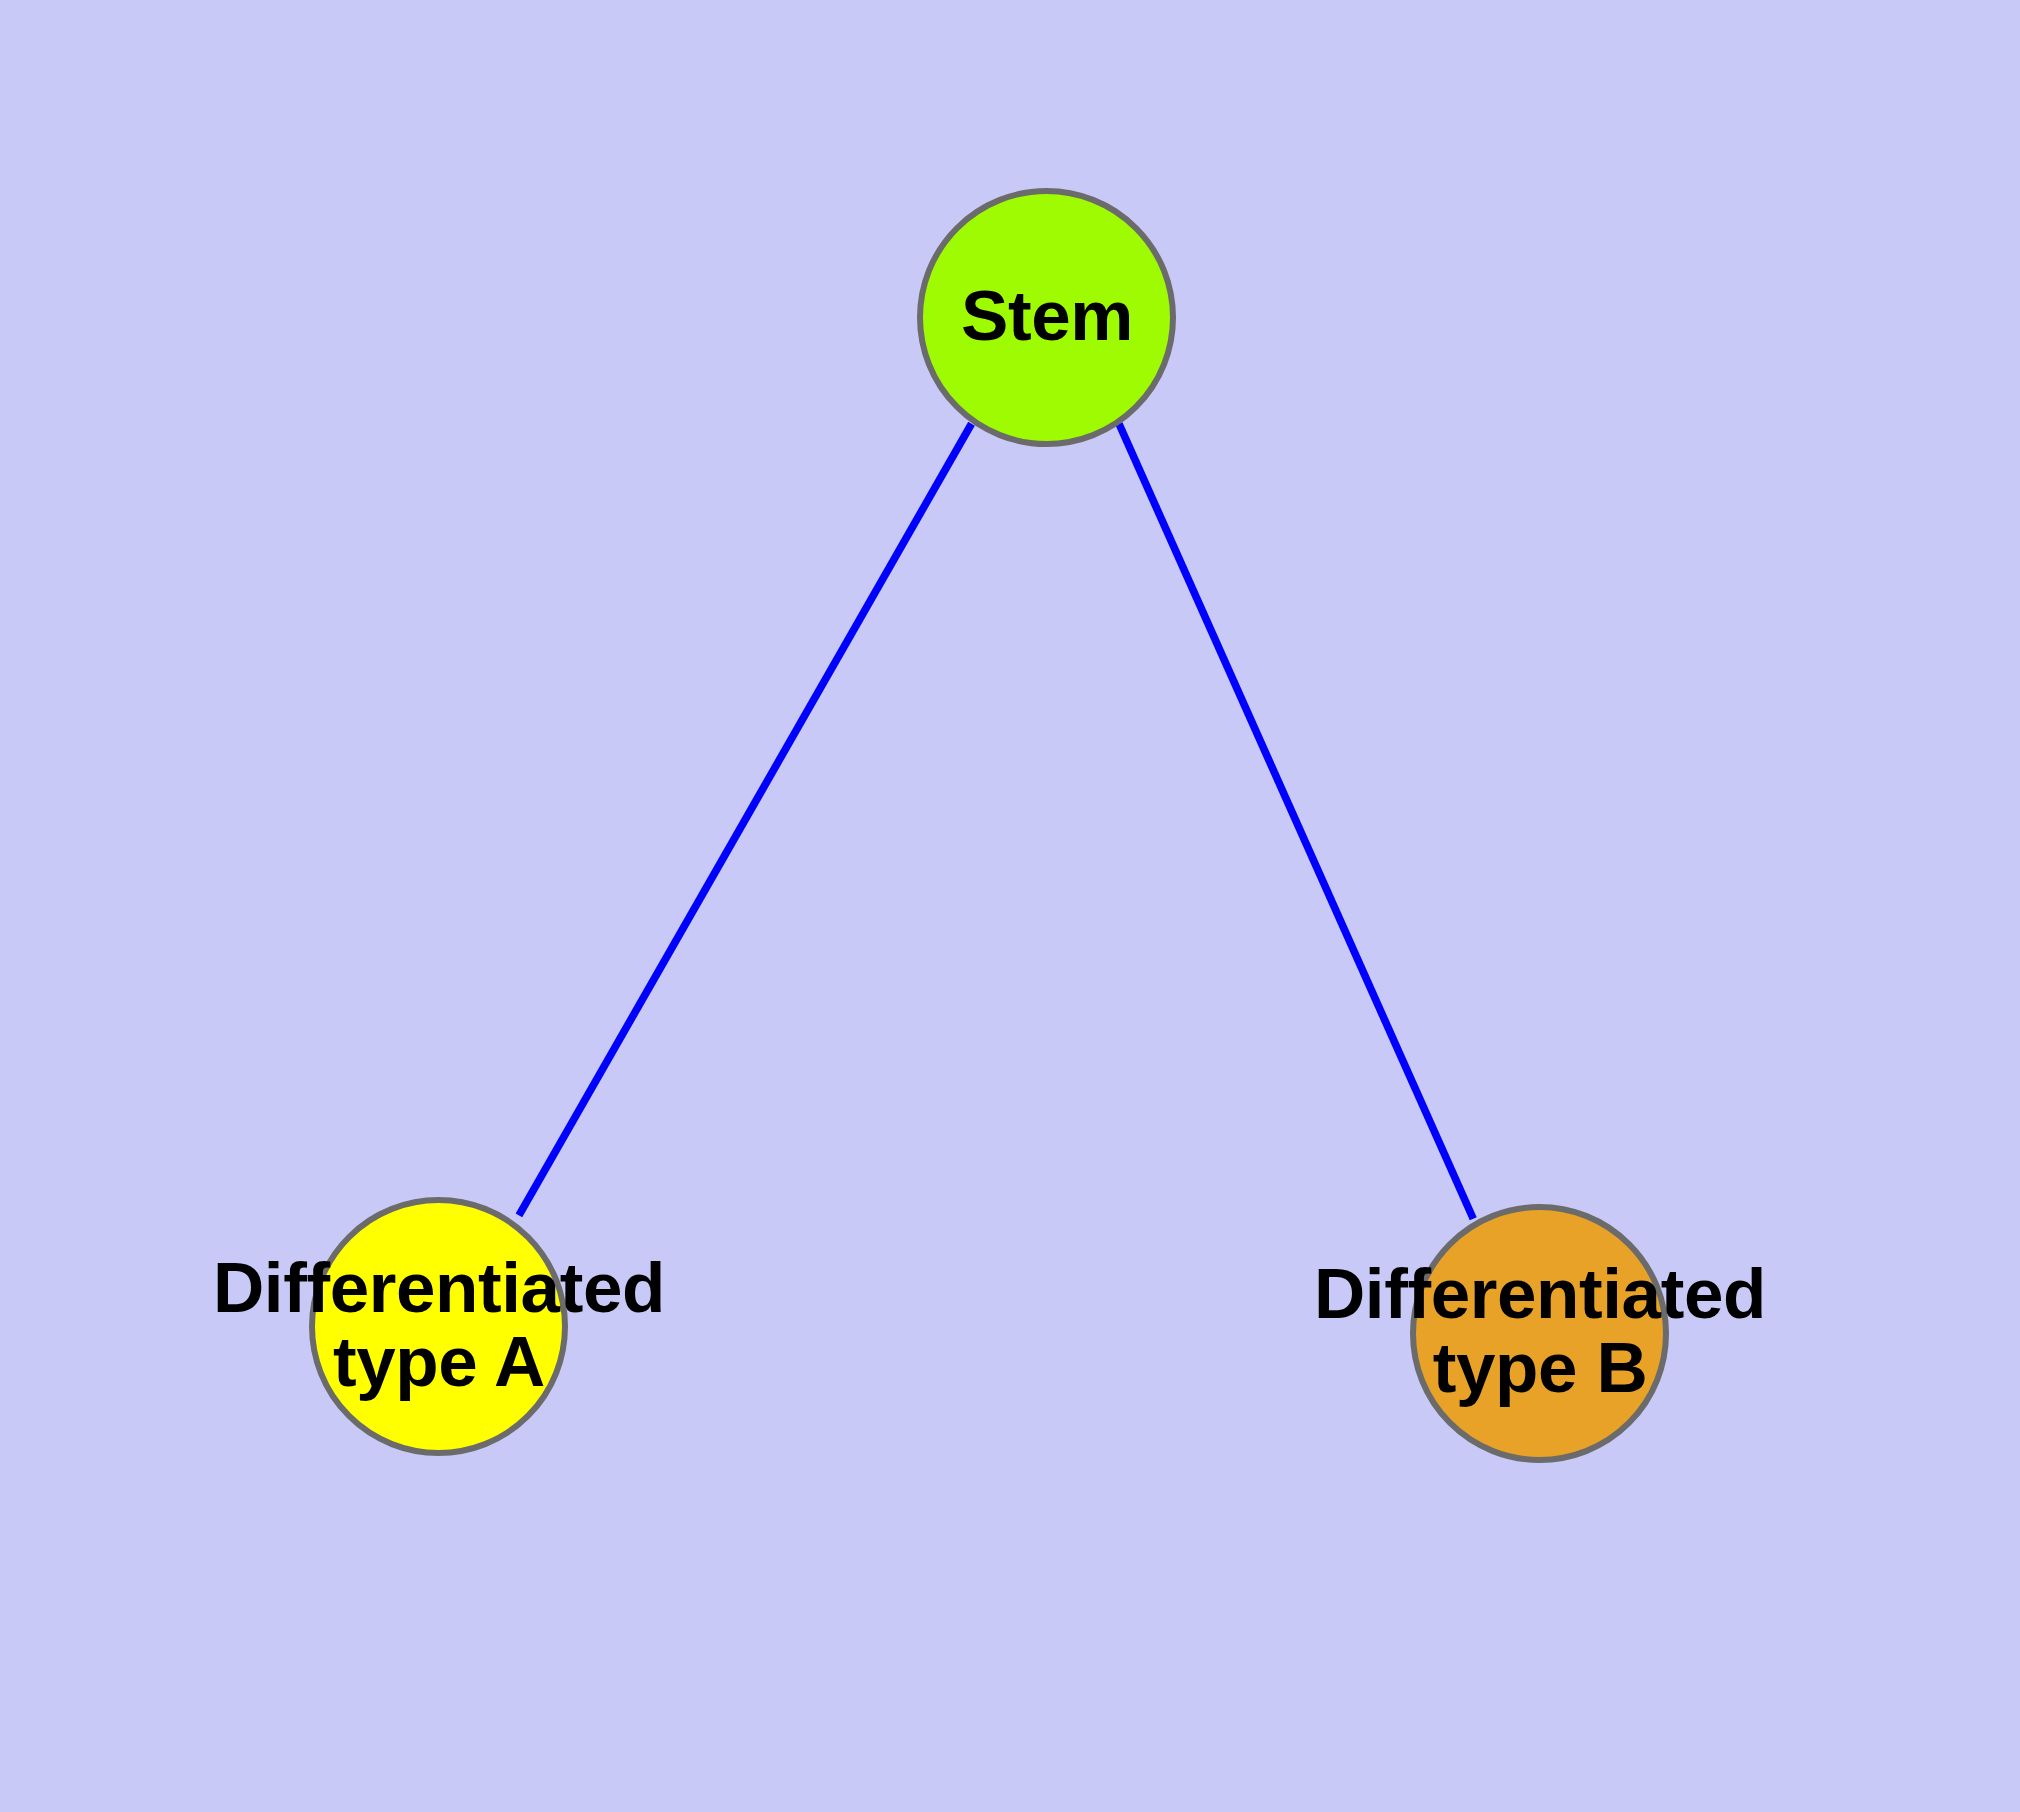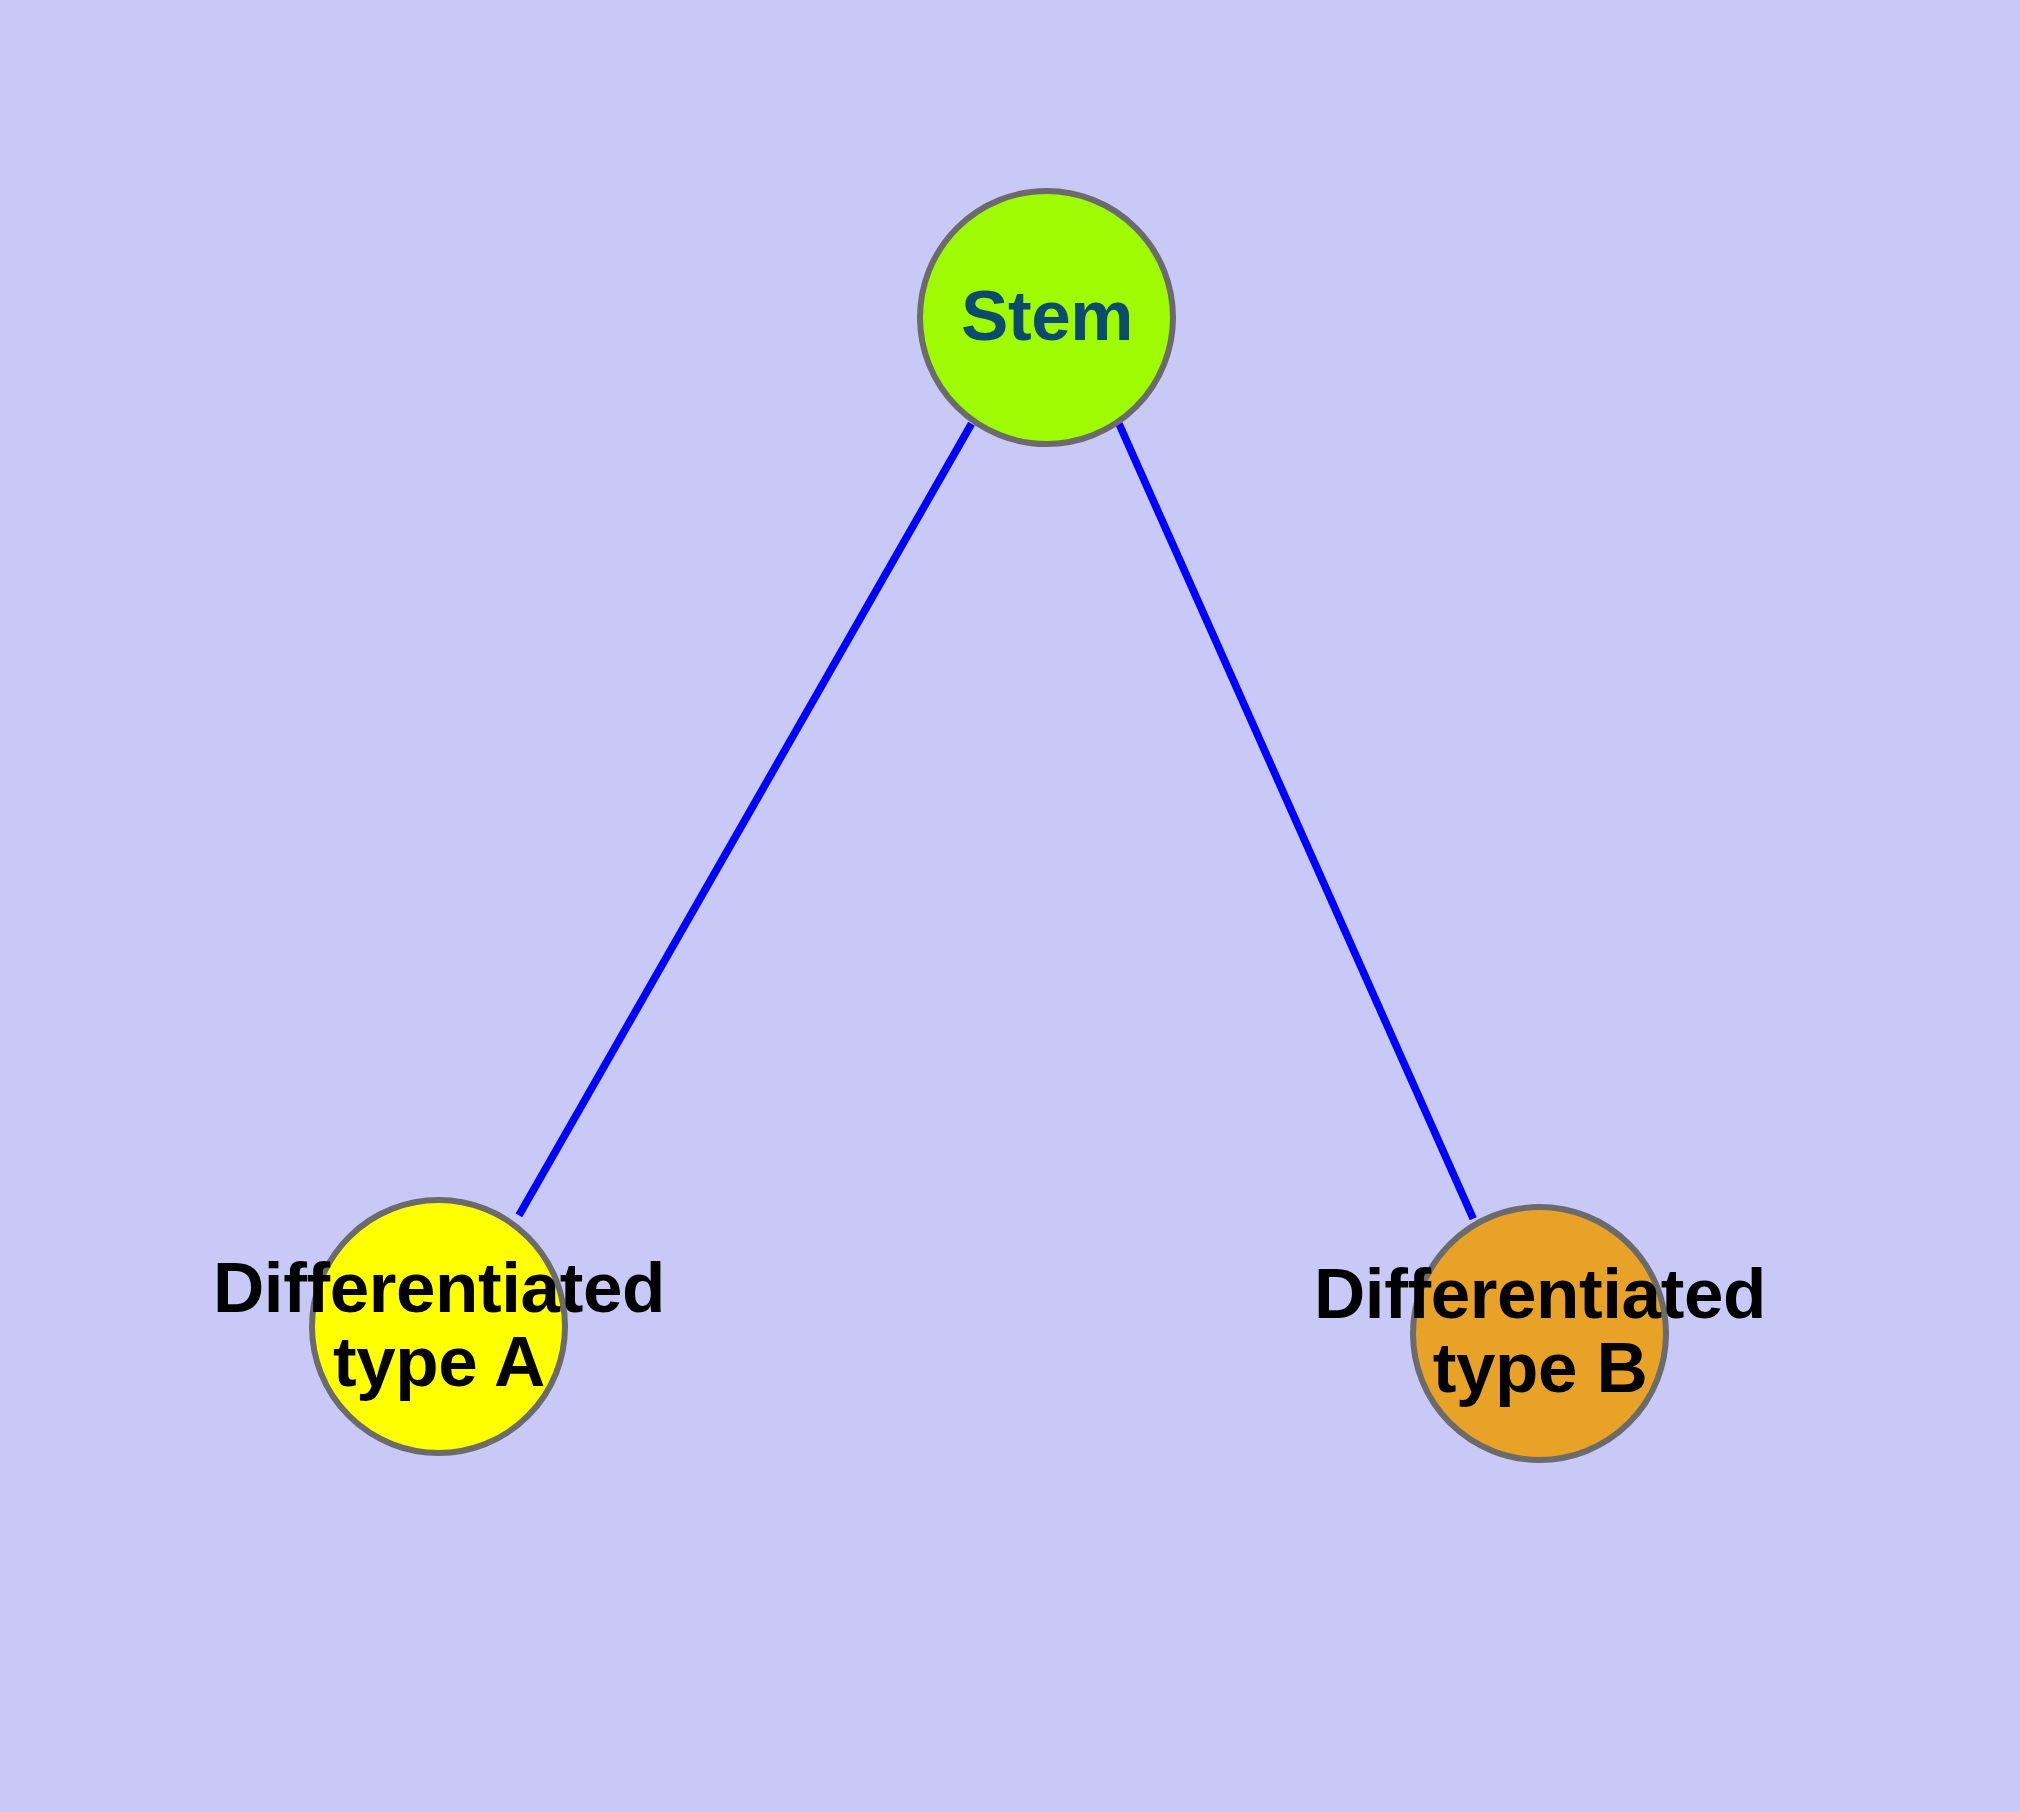--- a/index.html
+++ b/index.html
@@ -55,21 +55,21 @@
     <line x1="1146" y1="500" x2="612" y2="1434" stroke="#0000ff" stroke-width="9" stroke-linecap="butt"></line>
     <line x1="1320" y1="500" x2="1738" y2="1438" stroke="#0000ff" stroke-width="9" stroke-linecap="butt"></line>
   </svg>
 
   <div class="graph-node" style="left:917px; top:188px; width:259px; height:259px; background:#9efb02; border:6px solid #6b6b6b;"></div>
 
   <div class="graph-node" style="left:309px; top:1197px; width:259px; height:259px; background:#ffff00; border:6px solid #6b6b6b;"></div>
 
   <div class="graph-node" style="left:1410px; top:1204px; width:259px; height:259px; background:#e8a227; border:6px solid #6b6b6b;"></div>
 
-  <div class="node-label" style="left: 708px; top: 279px; width: 678px; font-size: 71px; color: #0c4a6e;">Stem</div>
+  <div class="node-label" style="left: 708px; top: 279px; width: 678px; font-size: 71px; color: #000000;">Stem</div>
 
   <div class="node-label" style="left: 100px; top: 1251px; width: 678px; font-size: 71px; color: rgb(0, 0, 0);">Differentiated
 type A</div>
 
   <div class="node-label" style="left: 1201px; top: 1257px; width: 678px; font-size: 71px; color: rgb(0, 0, 0);">Differentiated
 type B</div>
 
 </div>
 
 

